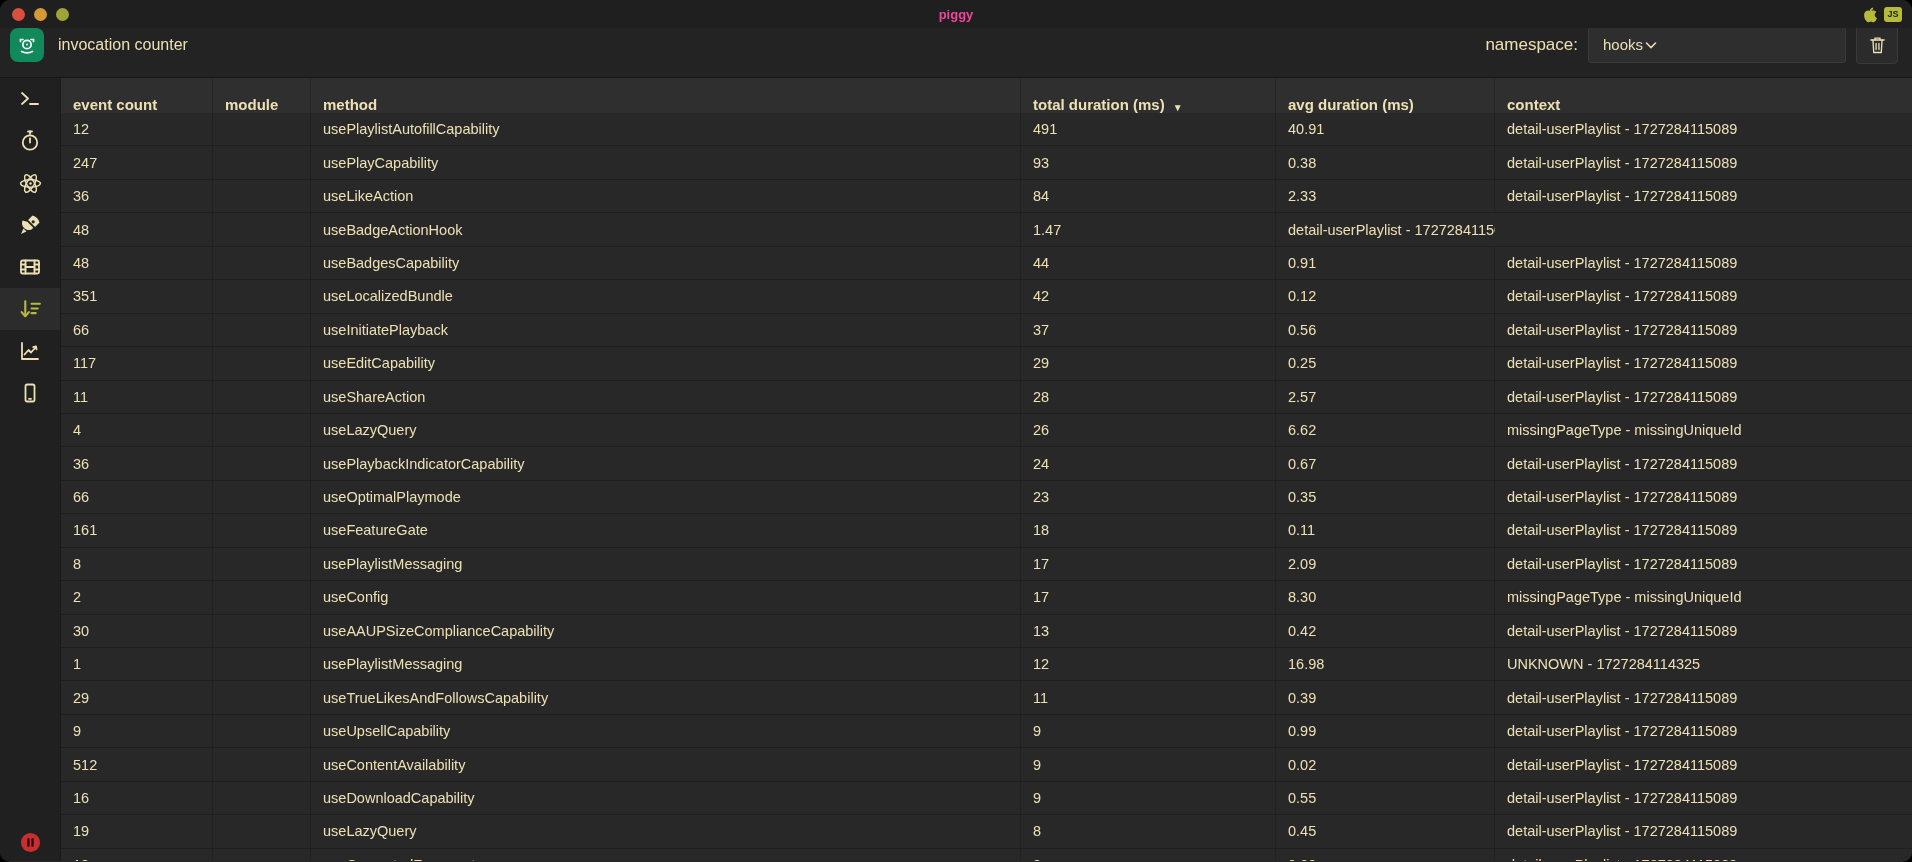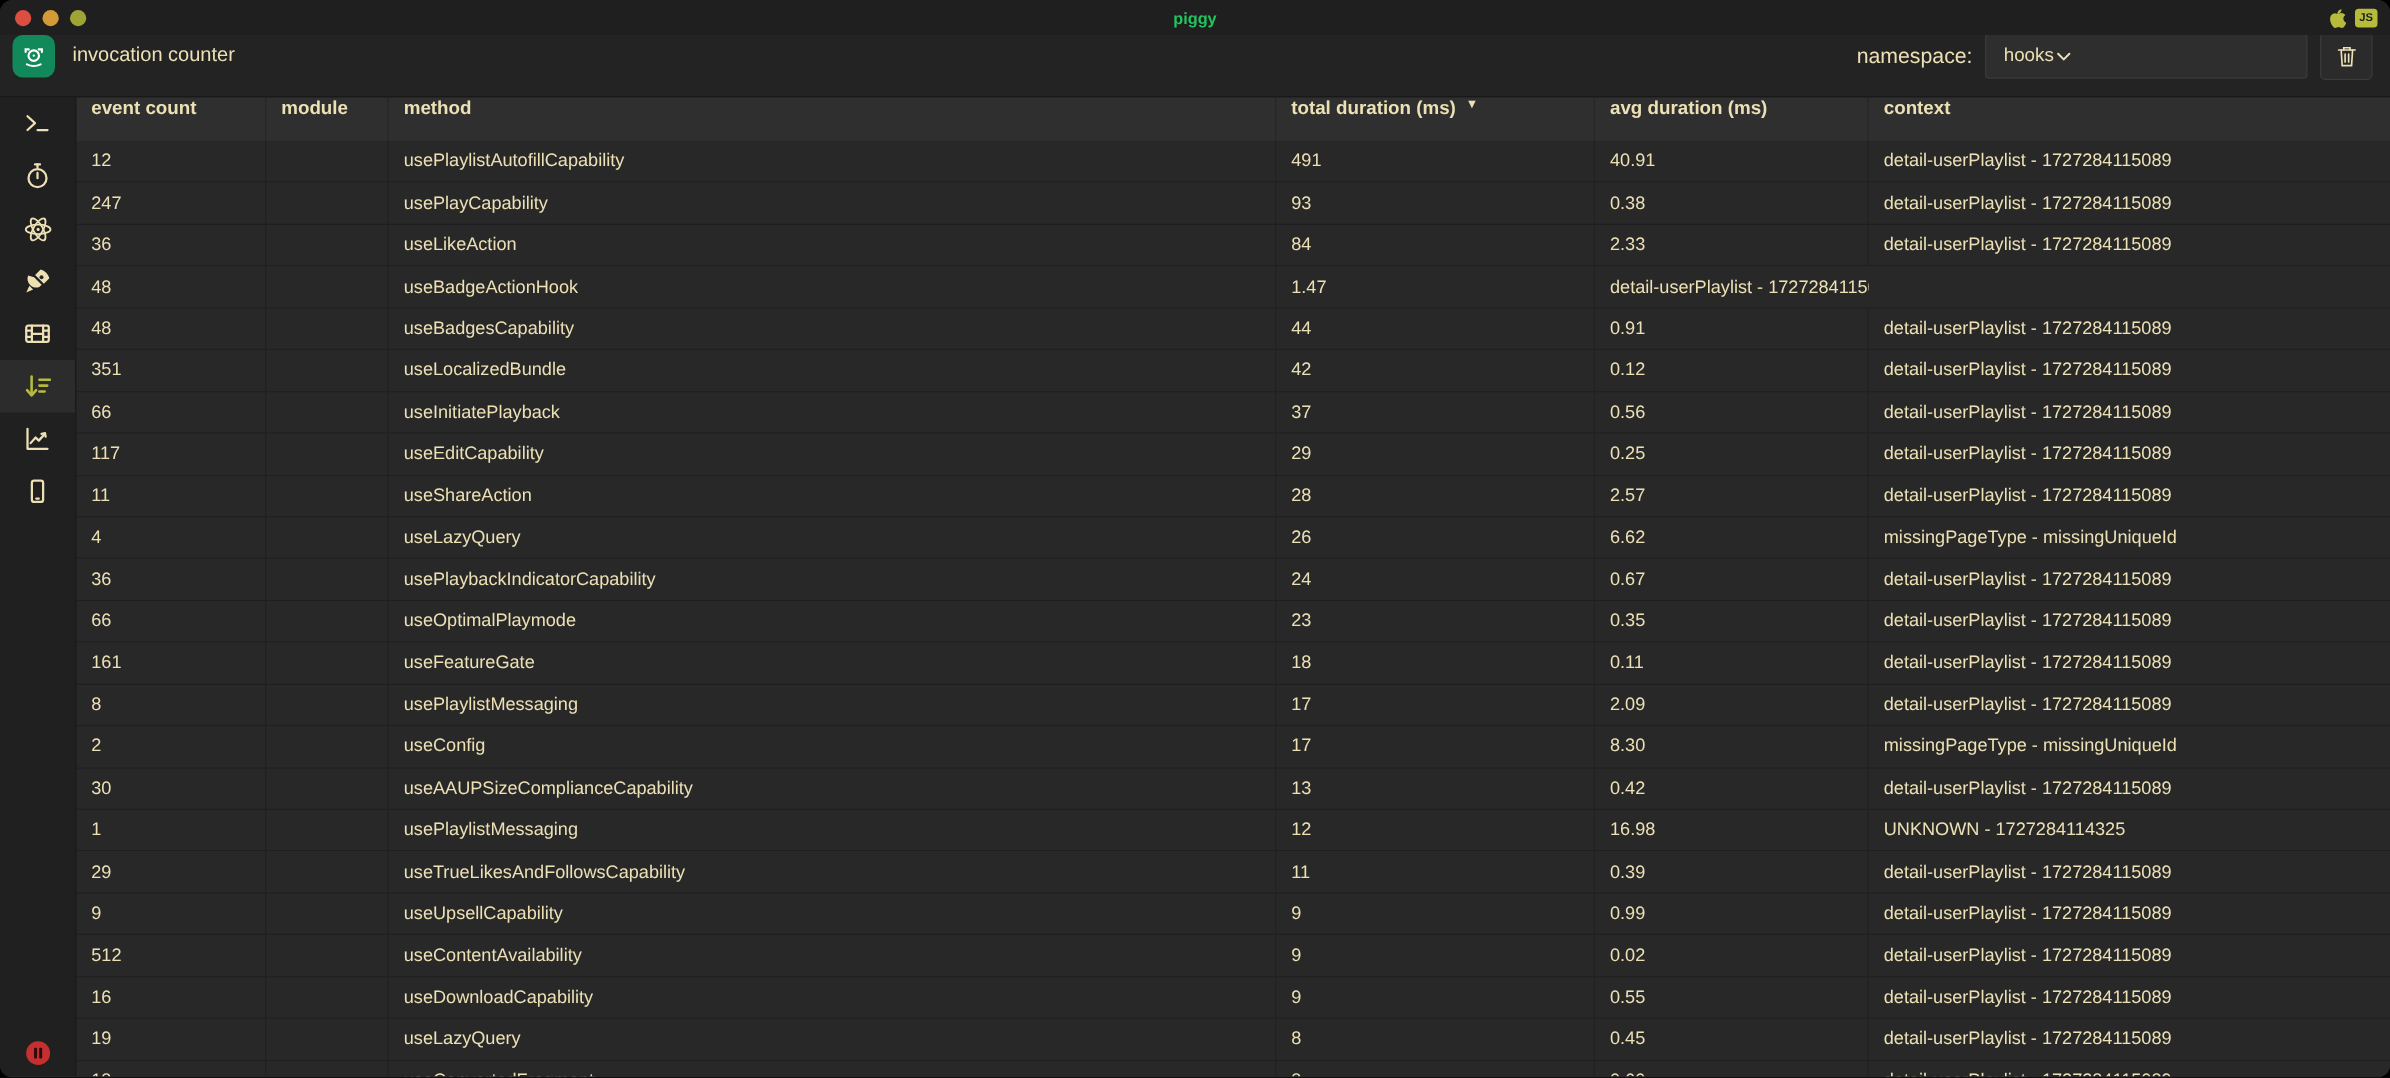--- a/index.html
+++ b/index.html
@@ -3,21 +3,21 @@
 <meta charset="utf-8">
 <style>
   html,body{margin:0;padding:0;background:#000;width:1912px;height:862px;overflow:hidden;
     font-family:"Liberation Sans","DejaVu Sans",sans-serif;-webkit-font-smoothing:antialiased;}
   .window{position:relative;width:1912px;height:862px;background:#272727;border-radius:10px;overflow:hidden;}
 
   
   .titlebar{position:relative;height:28px;background:#1f1f1f;display:flex;align-items:center;}
   .traffic{display:flex;gap:9px;padding-left:12px;z-index:2;}
   .traffic span{width:13px;height:13px;border-radius:50%;display:block;}
-  .win-title{position:absolute;left:0;right:0;text-align:center;font-size:13px;font-weight:600;color:#22c55e;}
+  .win-title{position:absolute;left:0;right:0;text-align:center;font-size:13px;font-weight:600;color:#ec4899;}
   .status-icons{position:absolute;right:10px;top:0;height:28px;display:flex;align-items:center;gap:7px;z-index:2;}
   .js-badge{width:18px;height:15px;border-radius:3px;display:flex;align-items:center;justify-content:center;
     font-size:9px;font-weight:700;color:#1e1e1e;}
 
   
   .appbar{height:50px;background:#232323;display:flex;align-items:center;justify-content:space-between;
     border-bottom:1px solid #171717;box-sizing:border-box;padding:0 14px 16px 10px;}
   .appbar-left{display:flex;align-items:center;gap:14px;}
   .app-icon{width:34px;height:34px;border-radius:8px;display:flex;align-items:center;justify-content:center;}
   .app-title{font-size:16px;color:#ece0b4;}
@@ -33,21 +33,21 @@
   .content{display:flex;height:783px;}
   .sidebar{width:61px;background:#202020;border-right:1px solid #1a1a1a;box-sizing:border-box;
     display:flex;flex-direction:column;position:relative;}
   .side-item{height:42px;display:flex;align-items:center;justify-content:center;cursor:pointer;}
   .side-item.active{background:#2c2c2c;}
   .side-bottom{position:absolute;bottom:8px;left:0;width:100%;display:flex;justify-content:center;}
 
   .table-area{flex:1;display:flex;flex-direction:column;min-width:0;}
   .grid-row{display:grid;grid-template-columns:152px 98px 710px 255px 219px 1fr;}
   .thead{height:35px;background:#2f2f2f;flex:none;}
-  .thead .cell{font-weight:700;font-size:15px;color:#ece0b4;display:flex;align-items:flex-start;
+  .thead .cell{font-weight:700;font-size:15px;color:#ece0b4;display:flex;align-items:flex-end;
     padding-left:12px;box-sizing:border-box;border-right:1px solid #262626;cursor:pointer;}
   .thead .cell:last-child{border-right:none;}
   .sort-arrow{font-size:10px;margin-left:8px;color:#ece0b4;}
   .tbody{flex:1;overflow:hidden;}
   .trow{height:33.45px;box-sizing:border-box;border-bottom:1px solid #1f1f1f;background:#282828;cursor:default;}
   .trow .cell{font-size:14.5px;color:#ece0b4;display:flex;align-items:center;padding-left:12px;
     box-sizing:border-box;border-right:1px solid #212121;white-space:nowrap;overflow:hidden;}
   .trow .cell:last-child{border-right:none;}
 
   svg{display:block;}

